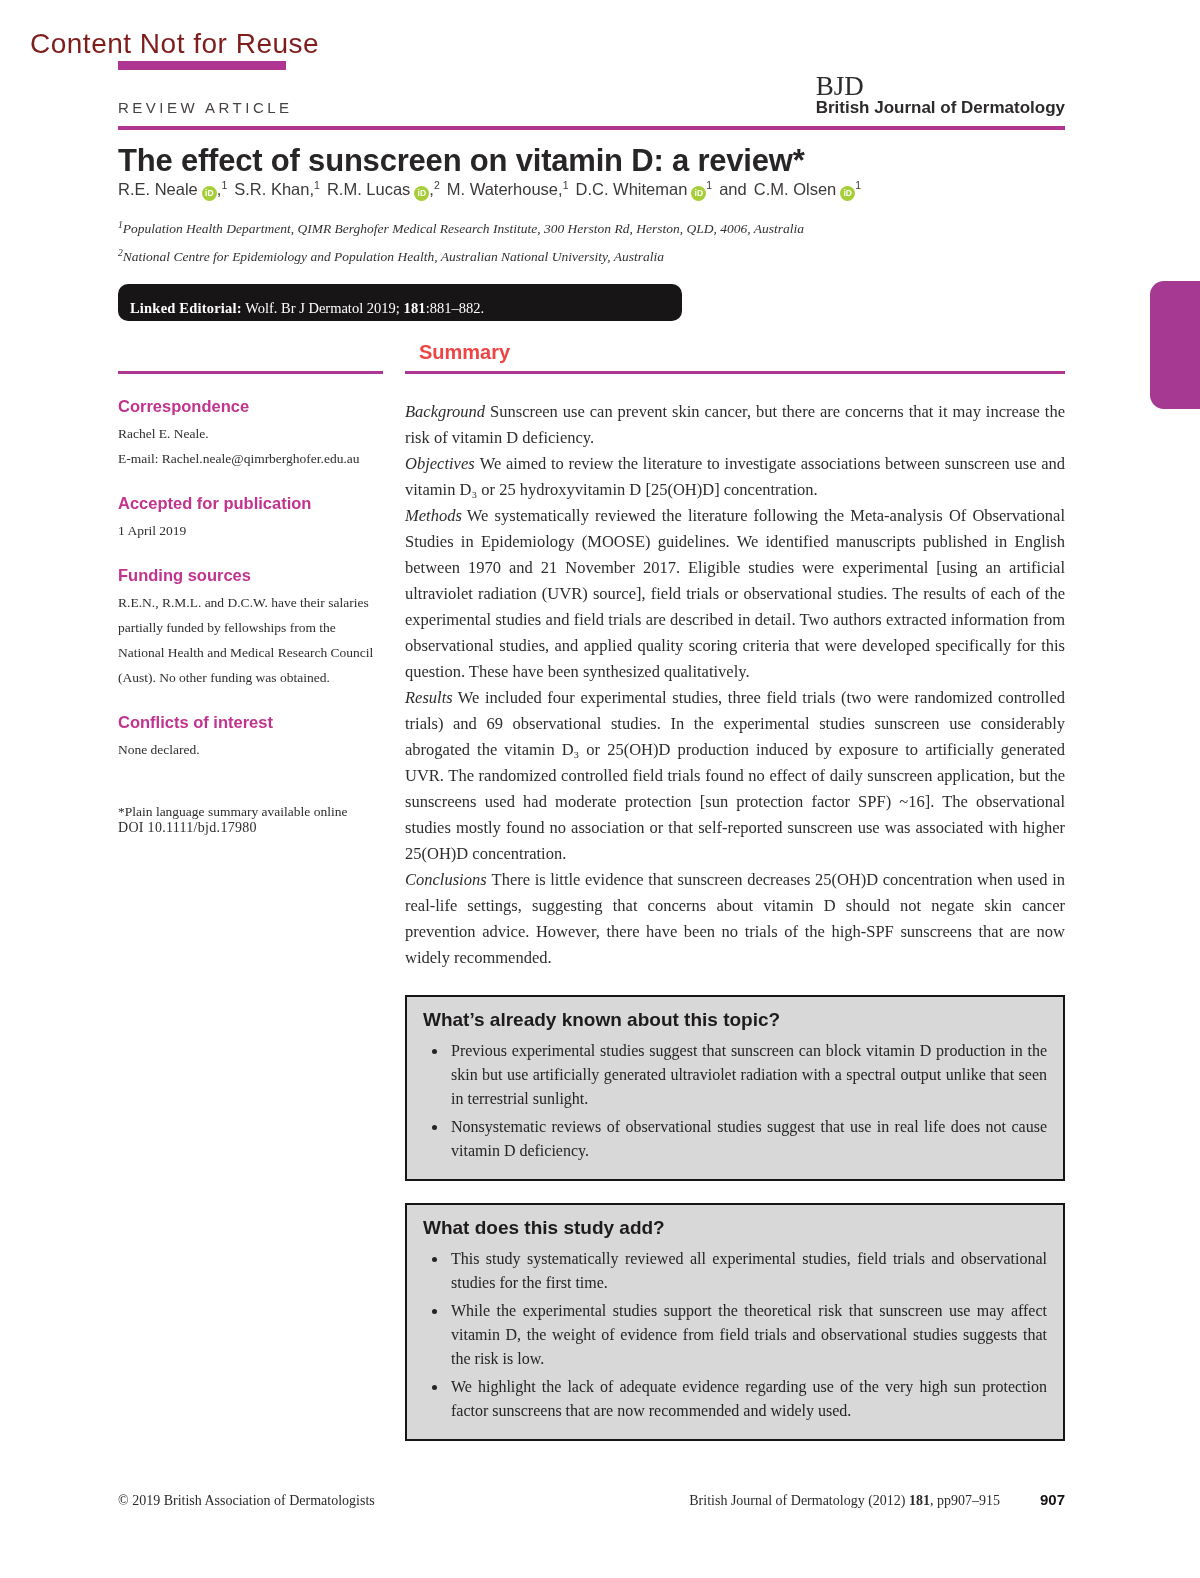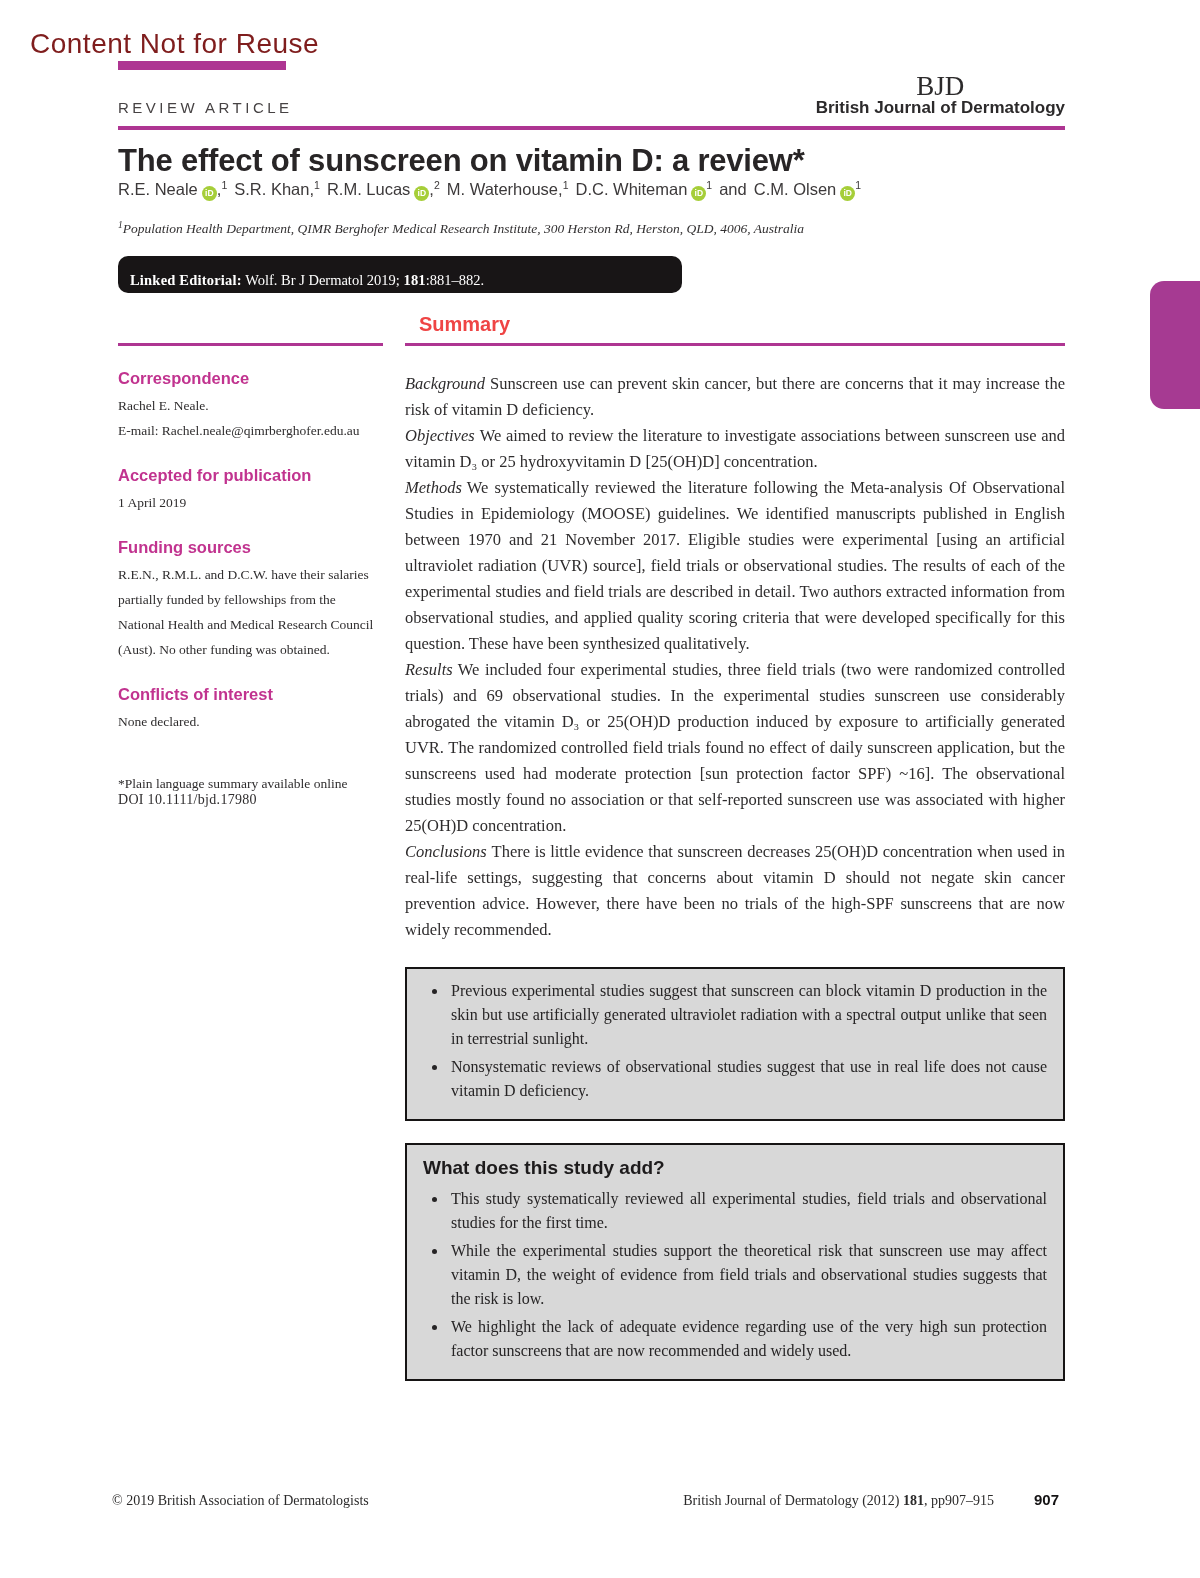--- a/index.html
+++ b/index.html
@@ -14,21 +14,21 @@
   }
   
   .watermark{position:absolute;top:28px;left:30px;font:28px "Liberation Sans", sans-serif;color:#7f1d1d;letter-spacing:.5px;}
   .watermark-bar{position:absolute;top:61px;left:118px;width:168px;height:9px;background:var(--mag);}
   
   .side-tab{position:absolute;right:0;top:281px;width:50px;height:128px;background:#a63a92;border-radius:14px 0 0 14px;}
   
   .content{position:absolute;left:118px;top:74px;width:947px;}
   .masthead{display:flex;justify-content:space-between;align-items:flex-end;}
   .article-type{font-family:"Liberation Sans", sans-serif;font-size:15px;letter-spacing:3.5px;color:#464243;padding-bottom:2px;}
-  .journal-block{text-align:center;}
+  .journal-block{text-align:left;}
   .journal-abbrev{font-family:"Liberation Serif", serif;font-size:27px;line-height:24px;color:#2c2a2b;}
   .journal-name{font:bold 17px "Liberation Sans", sans-serif;color:#2c2a2b;}
   .rule{background:var(--mag);}
   .rule.thick{height:4px;margin-top:8px;}
   .rule.mid{height:3px;}
   h1.title{font:bold 31px "Liberation Sans", sans-serif;color:#282526;margin:13px 0 0;letter-spacing:-.2px;}
   .authors{font:16.5px "Liberation Sans", sans-serif;color:#3c393a;}
   .author{margin-right:7px;white-space:nowrap;}
   .authors sup{font-size:10.5px;vertical-align:6px;}
   .and{margin-right:7px;}
@@ -50,21 +50,21 @@
   main .para{font-size:16.5px;line-height:26px;text-align:justify;margin:0;color:var(--ink);}
   main .para:first-of-type{margin-top:25px;}
   .para .label{font-style:italic;margin-right:5px;}
   
   .box{margin-top:24px;background:#d8d8d8;border:2px solid #161414;padding:10px 16px 12px;}
   .box h3{margin:2px 0 8px;font:bold 19px "Liberation Sans", sans-serif;color:#1d1b1c;}
   .box ul{margin:0;padding-left:25px;}
   .box li{font-size:16px;line-height:24px;text-align:justify;padding-left:3px;margin-bottom:4px;color:#262425;}
   .box + .box{margin-top:22px;}
   
-  .footer{position:absolute;left:112px;top:1491px;width:947px;display:flex;justify-content:space-between;
+  .footer{position:absolute;left:118px;top:1491px;width:947px;display:flex;justify-content:space-between;
     font-size:14px;color:#2b2a2a;align-items:baseline;}
   .footer-right{display:flex;gap:40px;align-items:baseline;}
   .page-number{font:bold 15px "Liberation Sans", sans-serif;color:#141213;}
 </style>
 </head>
 <body>
 
 <div class="watermark">Content Not for Reuse</div>
 <div class="watermark-bar"></div>
 <div class="side-tab"></div>
@@ -82,20 +82,21 @@
   <div class="rule thick"></div>
 
   <h1 class="title">The effect of sunscreen on vitamin D: a review*</h1>
 
   <div class="authors">
     <span class="author"><span>R.E. Neale</span><span class="orcid-icon">iD</span><span>,</span><sup>1</sup></span><span class="author"><span>S.R. Khan</span><span>,</span><sup>1</sup></span><span class="author"><span>R.M. Lucas</span><span class="orcid-icon">iD</span><span>,</span><sup>2</sup></span><span class="author"><span>M. Waterhouse</span><span>,</span><sup>1</sup></span><span class="author"><span>D.C. Whiteman</span><span class="orcid-icon">iD</span><sup>1</sup></span><span class="and">and</span><span class="author"><span>C.M. Olsen</span><span class="orcid-icon">iD</span><sup>1</sup></span>
   </div>
 
   <div class="affiliations">
     <div><sup>1</sup><span>Population Health Department, QIMR Berghofer Medical Research Institute, 300 Herston Rd, Herston, QLD, 4006, Australia</span></div>
+    <div><sup>2</sup><span>National Centre for Epidemiology and Population Health, Australian National University, Australia</span></div>
   </div>
 
   <div class="linked-editorial">
     <b>Linked Editorial:</b><span> Wolf. Br J Dermatol 2019; </span><b>181</b><span>:881–882.</span>
   </div>
 
   <div class="columns">
 
     <aside>
       <div class="col-head"></div>
@@ -132,20 +133,21 @@
       </div>
       <div class="rule mid"></div>
 
       <p class="para"><span class="label">Background</span><span>Sunscreen use can prevent skin cancer, but there are concerns that it may increase the risk of vitamin D deficiency.</span></p>
       <p class="para"><span class="label">Objectives</span><span>We aimed to review the literature to investigate associations between sunscreen use and vitamin D₃ or 25 hydroxyvitamin D [25(OH)D] concentration.</span></p>
       <p class="para"><span class="label">Methods</span><span>We systematically reviewed the literature following the Meta-analysis Of Observational Studies in Epidemiology (MOOSE) guidelines. We identified manuscripts published in English between 1970 and 21 November 2017. Eligible studies were experimental [using an artificial ultraviolet radiation (UVR) source], field trials or observational studies. The results of each of the experimental studies and field trials are described in detail. Two authors extracted information from observational studies, and applied quality scoring criteria that were developed specifically for this question. These have been synthesized qualitatively.</span></p>
       <p class="para"><span class="label">Results</span><span>We included four experimental studies, three field trials (two were randomized controlled trials) and 69 observational studies. In the experimental studies sunscreen use considerably abrogated the vitamin D₃ or 25(OH)D production induced by exposure to artificially generated UVR. The randomized controlled field trials found no effect of daily sunscreen application, but the sunscreens used had moderate protection [sun protection factor SPF) ~16]. The observational studies mostly found no association or that self-reported sunscreen use was associated with higher 25(OH)D concentration.</span></p>
       <p class="para"><span class="label">Conclusions</span><span>There is little evidence that sunscreen decreases 25(OH)D concentration when used in real-life settings, suggesting that concerns about vitamin D should not negate skin cancer prevention advice. However, there have been no trials of the high-SPF sunscreens that are now widely recommended.</span></p>
 
       <div class="box">
+        <h3>What’s already known about this topic?</h3>
         <ul>
           <li>Previous experimental studies suggest that sunscreen can block vitamin D production in the skin but use artificially generated ultraviolet radiation with a spectral output unlike that seen in terrestrial sunlight.</li>
           <li>Nonsystematic reviews of observational studies suggest that use in real life does not cause vitamin D deficiency.</li>
         </ul>
       </div>
 
       <div class="box">
         <h3>What does this study add?</h3>
         <ul>
           <li>This study systematically reviewed all experimental studies, field trials and observational studies for the first time.</li>

